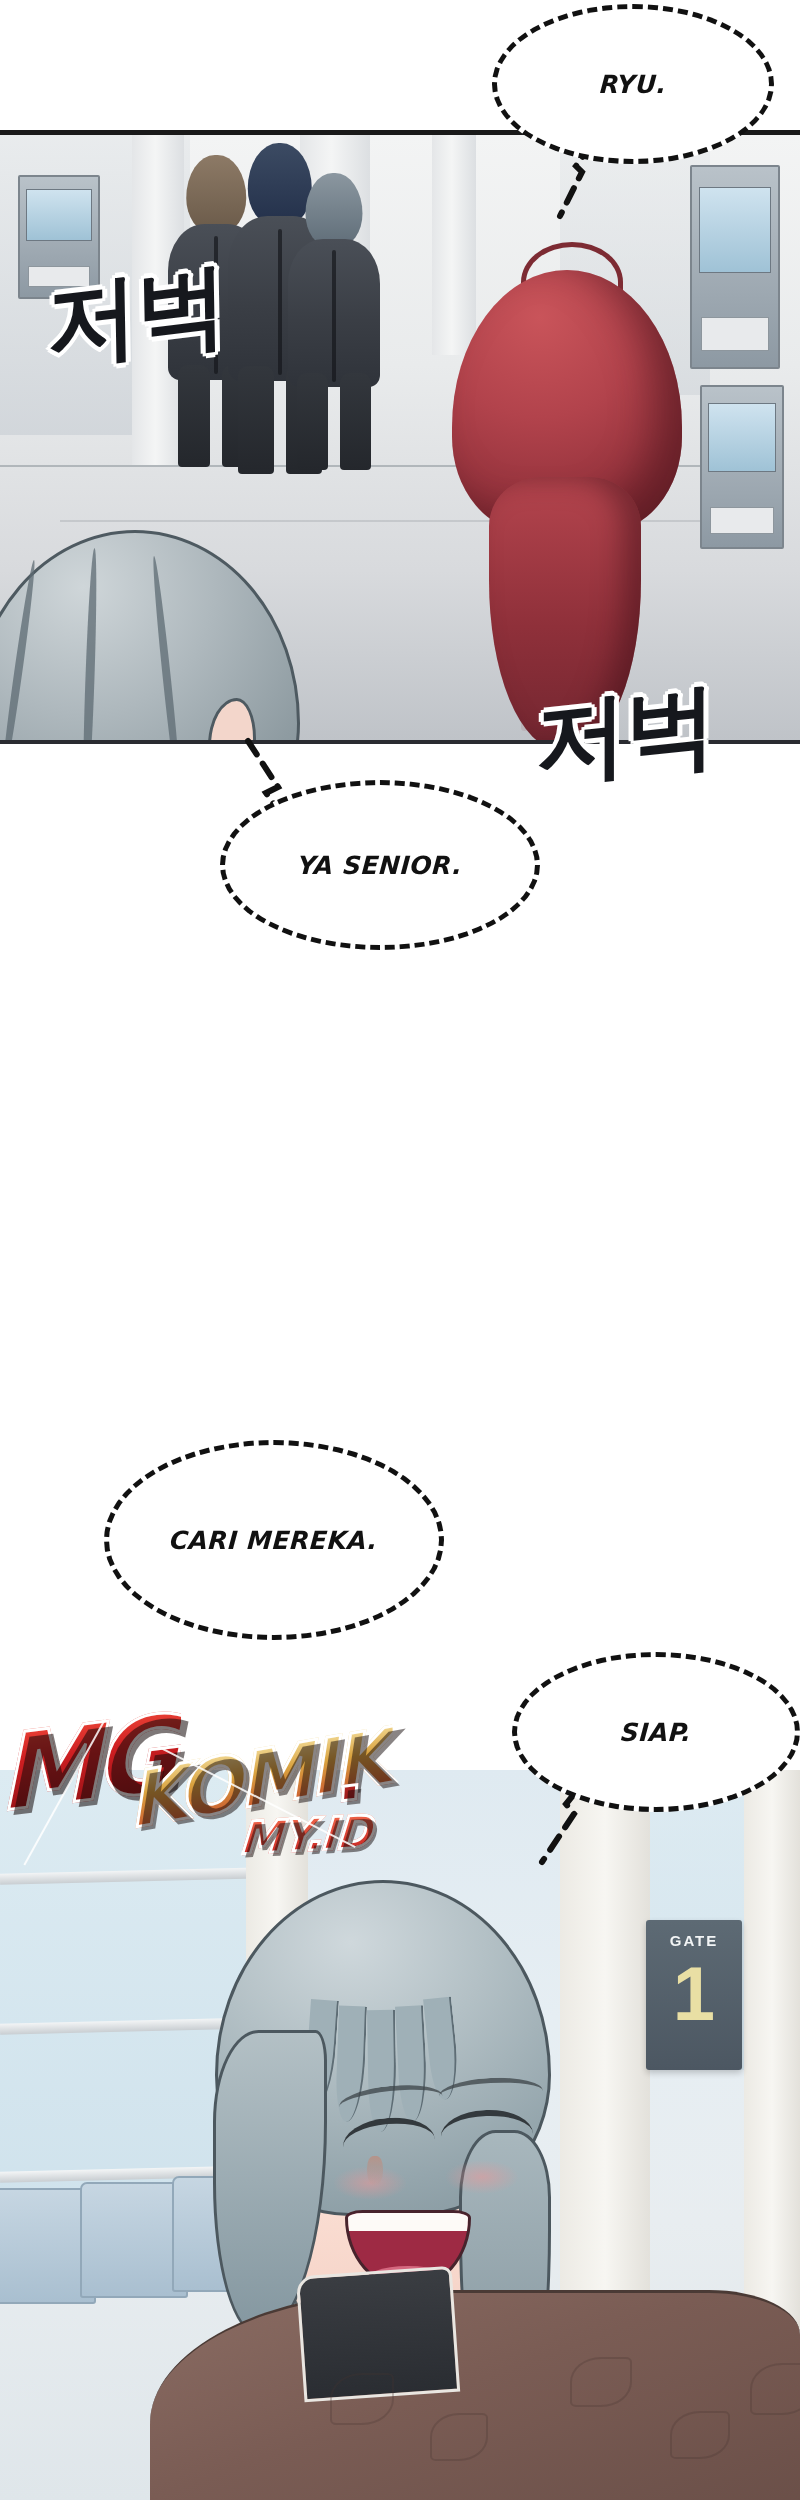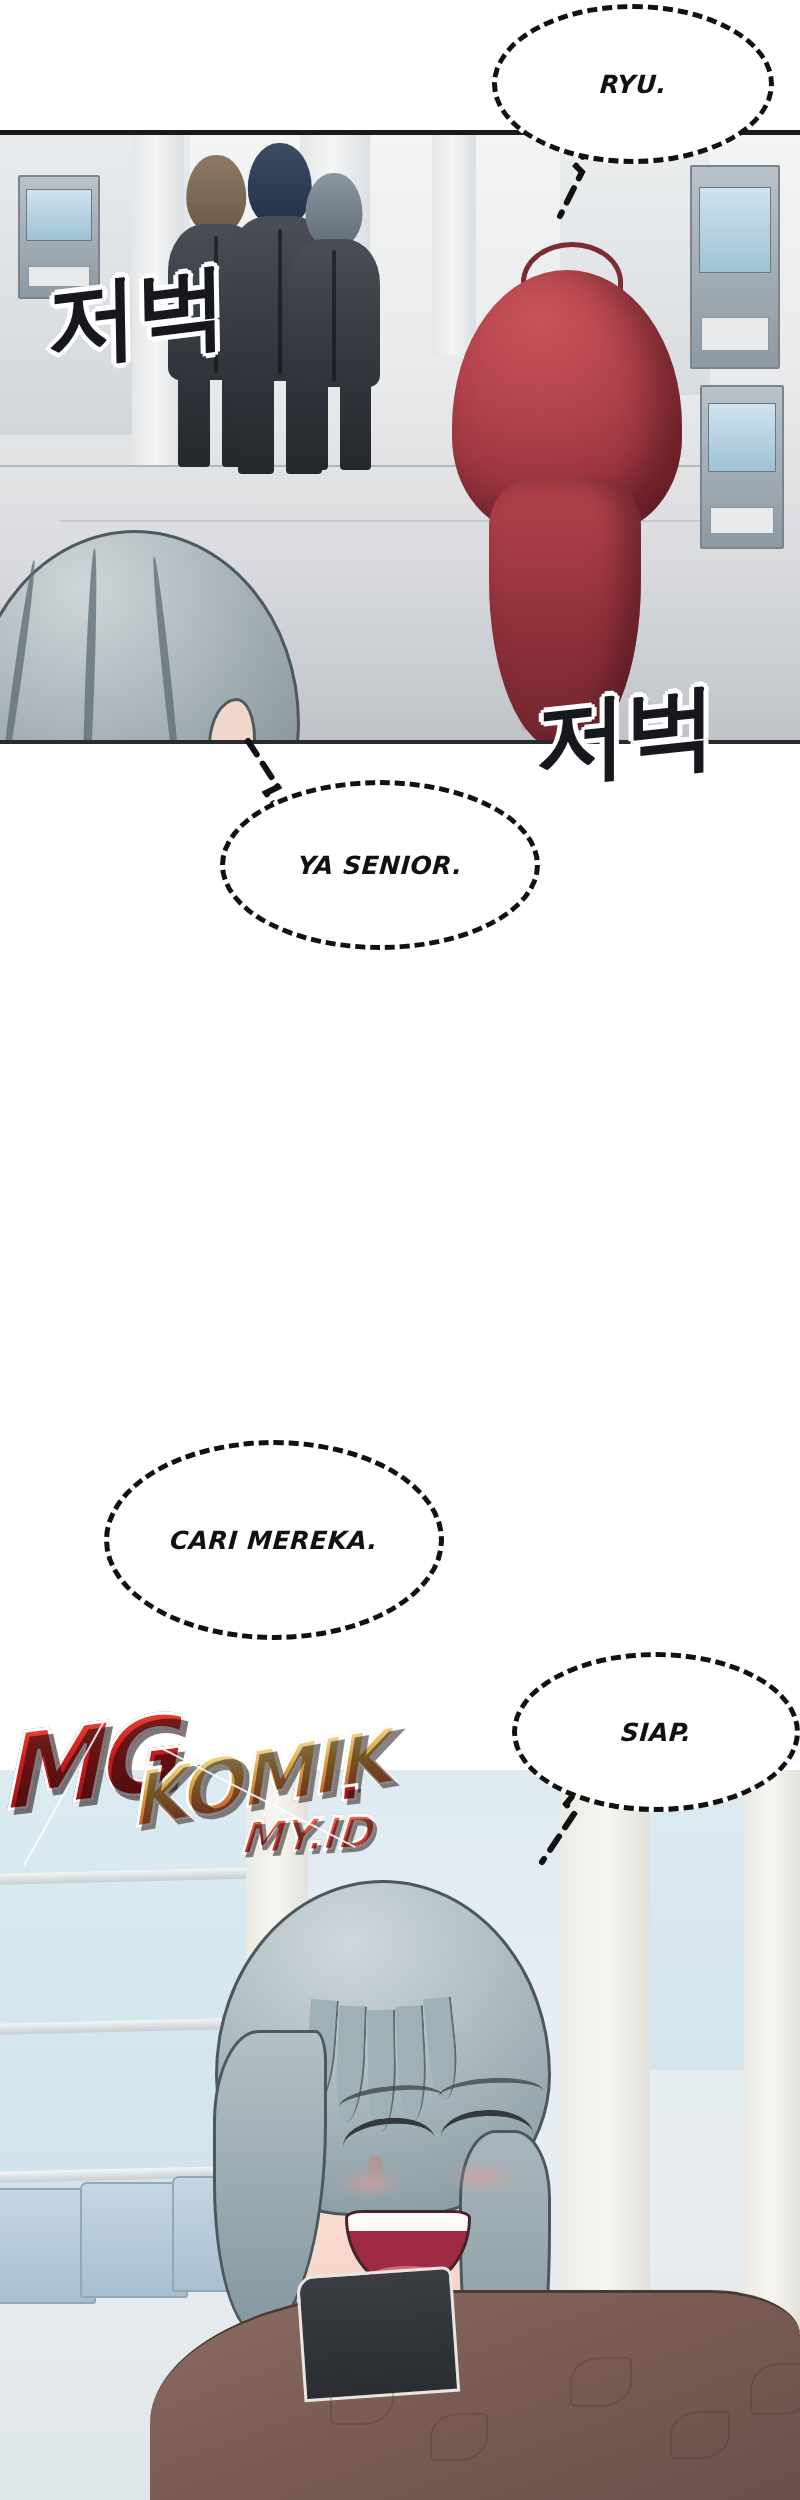--- a/index.html
+++ b/index.html
@@ -272,20 +272,24 @@
 
     <div class="winpane" style="left:0;top:0;width:300px;height:470px;"></div>
     <div class="winmullion" style="left:0;top:100px;width:300px;height:11px;transform:rotate(-1.4deg);"></div>
     <div class="winmullion" style="left:0;top:250px;width:300px;height:11px;transform:rotate(-1.4deg);"></div>
     <div class="winmullion" style="left:0;top:398px;width:310px;height:11px;transform:rotate(-1.4deg);"></div>
     <div class="wallcol" style="left:246px;top:0;width:62px;height:560px;"></div>
     <div class="wallcol" style="left:560px;top:0;width:90px;height:520px;"></div>
     <div class="winpane" style="left:650px;top:0;width:150px;height:300px;opacity:.75;"></div>
     <div class="wallcol" style="left:744px;top:0;width:56px;height:560px;"></div>
 
+    <div class="gate-sign">
+      <div class="gt">GATE</div>
+      <div class="gn">1</div>
+    </div>
 
     <div class="seat" style="left:-12px;top:418px;width:104px;height:112px;"></div>
     <div class="seat" style="left:80px;top:412px;width:104px;height:112px;"></div>
     <div class="seat" style="left:172px;top:406px;width:104px;height:112px;"></div>
     <div class="seat" style="left:262px;top:400px;width:104px;height:112px;"></div>
     <div class="seat" style="left:352px;top:396px;width:104px;height:112px;"></div>
 
     <div id="face">
       <div class="skin"></div>
       <div class="chin"></div>

